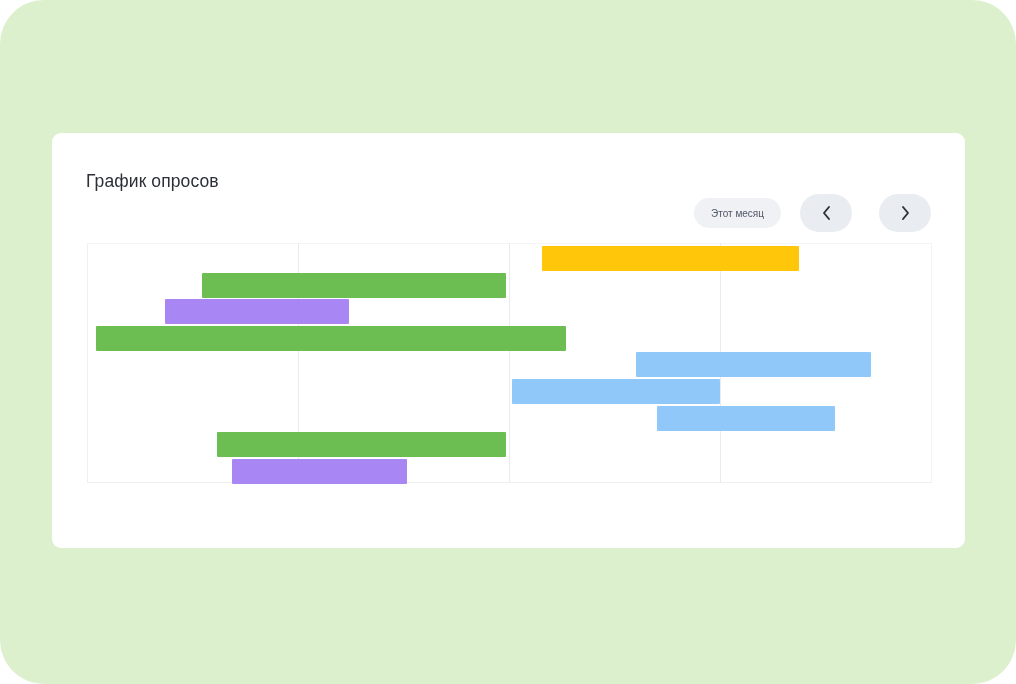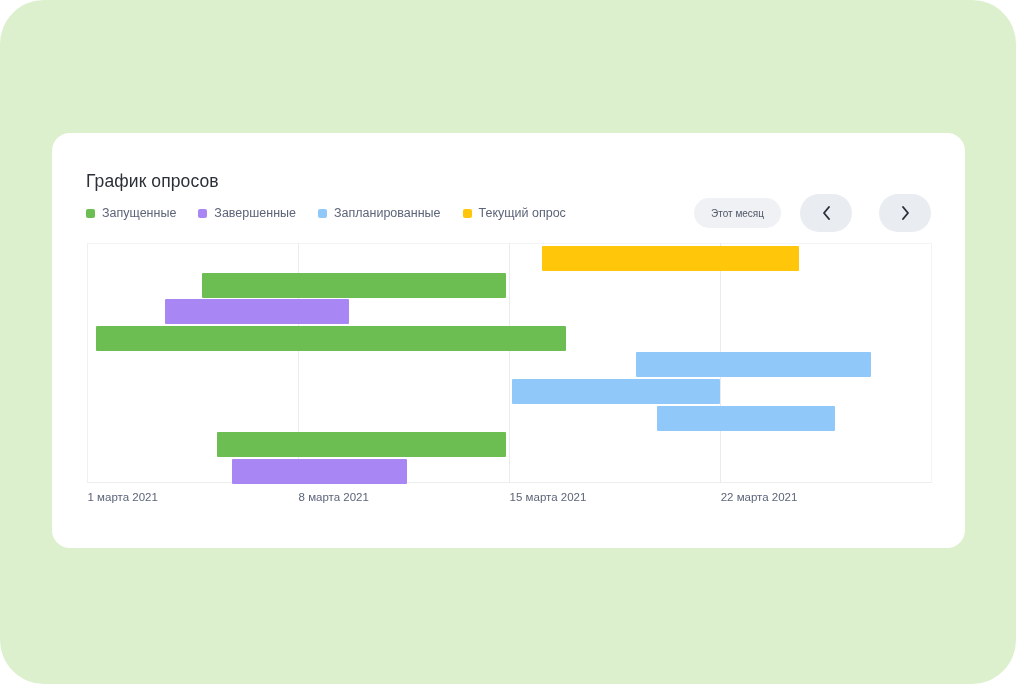--- a/index.html
+++ b/index.html
@@ -22,21 +22,21 @@
     width: 1016px; height: 684px;
     background: #dcf0ce;
     border-radius: 44px;
   }
 
   #card {
     position: absolute;
     left: 52px; top: 133px;
     width: 913px; height: 415px;
     background: #ffffff;
-    border-radius: 18px;
+    border-radius: 9px;
   }
 
   #card-inner {
     position: absolute;
     left: 0; top: 0; right: 0; bottom: 0;
   }
 
   #chart-title {
     position: absolute;
     left: 34px; top: 38px;
@@ -150,38 +150,20 @@
 
 <div id="page">
 
   <div id="bg-panel"></div>
 
   <div id="card">
     <div id="card-inner">
 
       <div id="chart-title">График опросов</div>
 
-      <div id="legend">
-          <div class="legend-item">
-            <span class="legend-swatch" style="background: rgb(108, 190, 82);"></span>
-            <span class="legend-label">Запущенные</span>
-          </div>
-          <div class="legend-item">
-            <span class="legend-swatch" style="background: rgb(168, 135, 245);"></span>
-            <span class="legend-label">Завершенные</span>
-          </div>
-          <div class="legend-item">
-            <span class="legend-swatch" style="background: rgb(144, 200, 249);"></span>
-            <span class="legend-label">Запланированные</span>
-          </div>
-          <div class="legend-item">
-            <span class="legend-swatch" style="background: rgb(255, 198, 10);"></span>
-            <span class="legend-label">Текущий опрос</span>
-          </div>
-        </div>
 
       <button id="month-pill">Этот месяц</button>
 
       <button class="nav-btn" id="nav-prev">
         <span>
           <svg width="11" height="16" viewBox="0 0 11 16" fill="none" aria-hidden="true">
             <path d="M8 2 L3 8 L8 14" stroke="#2b2f38" stroke-width="1.9" stroke-linecap="round" stroke-linejoin="round" fill="none"></path>
           </svg>
         </span>
       </button>
@@ -203,23 +185,17 @@
           <div class="gantt-bar" title="Запущенные: 4 марта 2021 — 15 марта 2021" style="left: 114.57px; width: 304.515px; top: 29.6px; height: 25px; background: rgb(108, 190, 82);"></div>
           <div class="gantt-bar" title="Запущенные: 1 марта 2021 — 17 марта 2021" style="left: 9.045px; width: 470.34px; top: 82.8px; height: 25px; background: rgb(108, 190, 82);"></div>
           <div class="gantt-bar" title="Запущенные: 5 марта 2021 — 15 марта 2021" style="left: 129.645px; width: 289.44px; top: 189.2px; height: 25px; background: rgb(108, 190, 82);"></div>
           <div class="gantt-bar" title="Завершенные: 3 марта 2021 — 9 марта 2021" style="left: 78.39px; width: 183.915px; top: 56.2px; height: 25px; background: rgb(168, 135, 245);"></div>
           <div class="gantt-bar" title="Завершенные: 5 марта 2021 — 11 марта 2021" style="left: 144.72px; width: 174.87px; top: 215.8px; height: 25px; background: rgb(168, 135, 245);"></div>
           <div class="gantt-bar" title="Запланированные: 19 марта 2021 — 27 марта 2021" style="left: 548.73px; width: 235.17px; top: 109.4px; height: 25px; background: rgb(144, 200, 249);"></div>
           <div class="gantt-bar" title="Запланированные: 15 марта 2021 — 22 марта 2021" style="left: 425.115px; width: 208.035px; top: 136px; height: 25px; background: rgb(144, 200, 249);"></div>
           <div class="gantt-bar" title="Запланированные: 19 марта 2021 — 25 марта 2021" style="left: 569.835px; width: 177.885px; top: 162.6px; height: 25px; background: rgb(144, 200, 249);"></div>
         </div>
 
-      <div id="axis">
-          <span class="axis-tick" style="left: 0.5px;">1 марта 2021</span>
-          <span class="axis-tick" style="left: 211.55px;">8 марта 2021</span>
-          <span class="axis-tick" style="left: 422.6px;">15 марта 2021</span>
-          <span class="axis-tick" style="left: 633.65px;">22 марта 2021</span>
-        </div>
 
     </div>
   </div>
 
 </div>
 
 </body></html>

